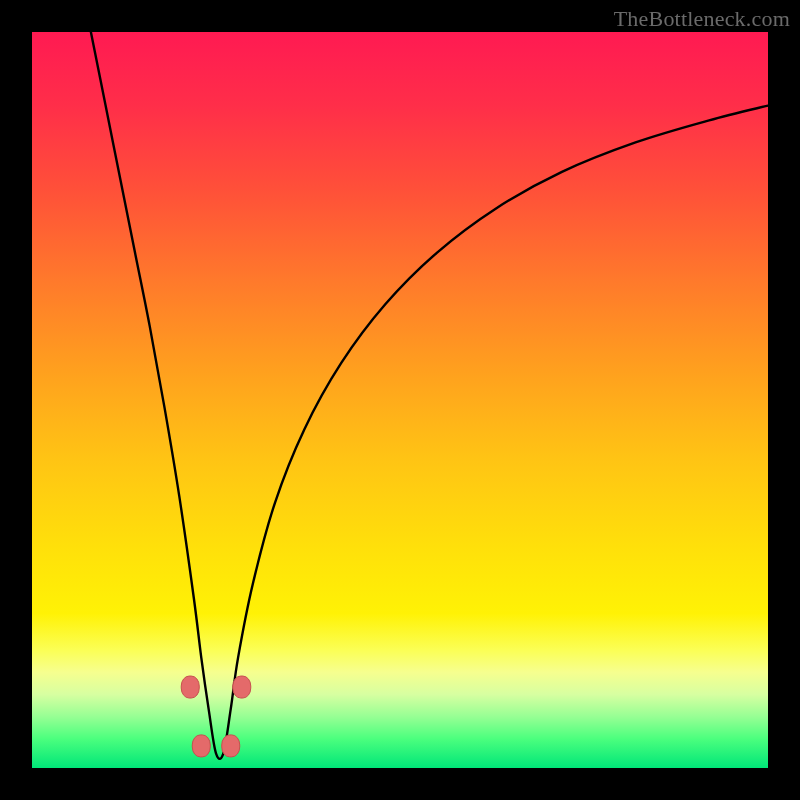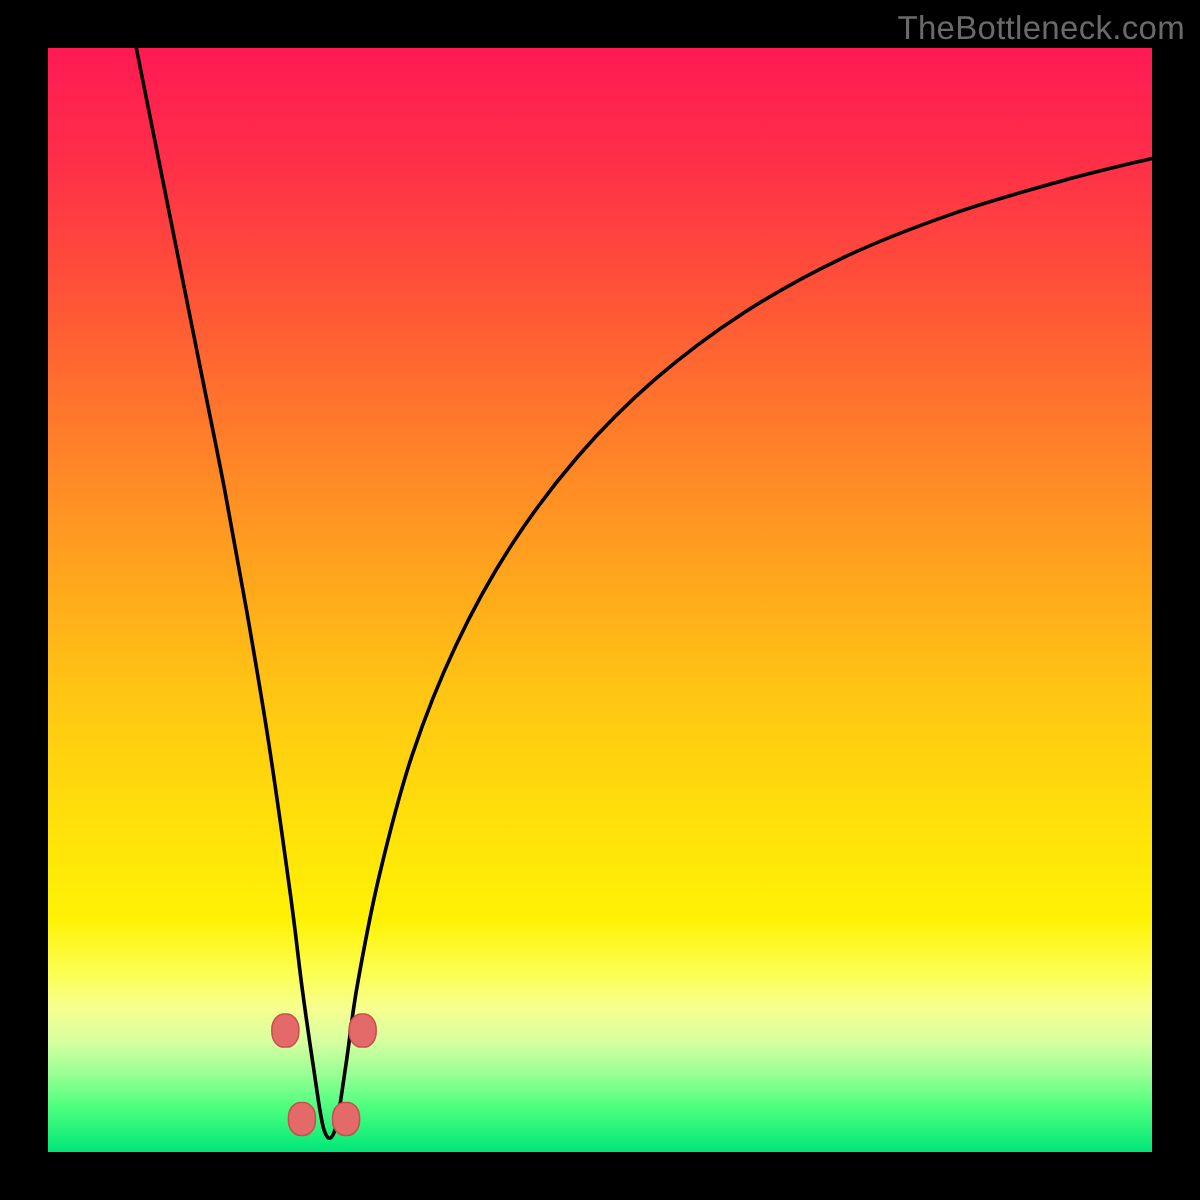--- a/index.html
+++ b/index.html
@@ -11,20 +11,21 @@
     overflow: hidden;
     font-family: Arial, Helvetica, sans-serif;
   }
   .frame {
     position: absolute;
     left: 0;
     top: 0;
     width: 800px;
     height: 800px;
     background: #000;
+    font-family: Liberation Serif, serif;
   }
   .plot {
     position: absolute;
     left: 32px;
     top: 32px;
     width: 736px;
     height: 736px;
     
     background: linear-gradient(to bottom,
       #ff1a52 0%,

